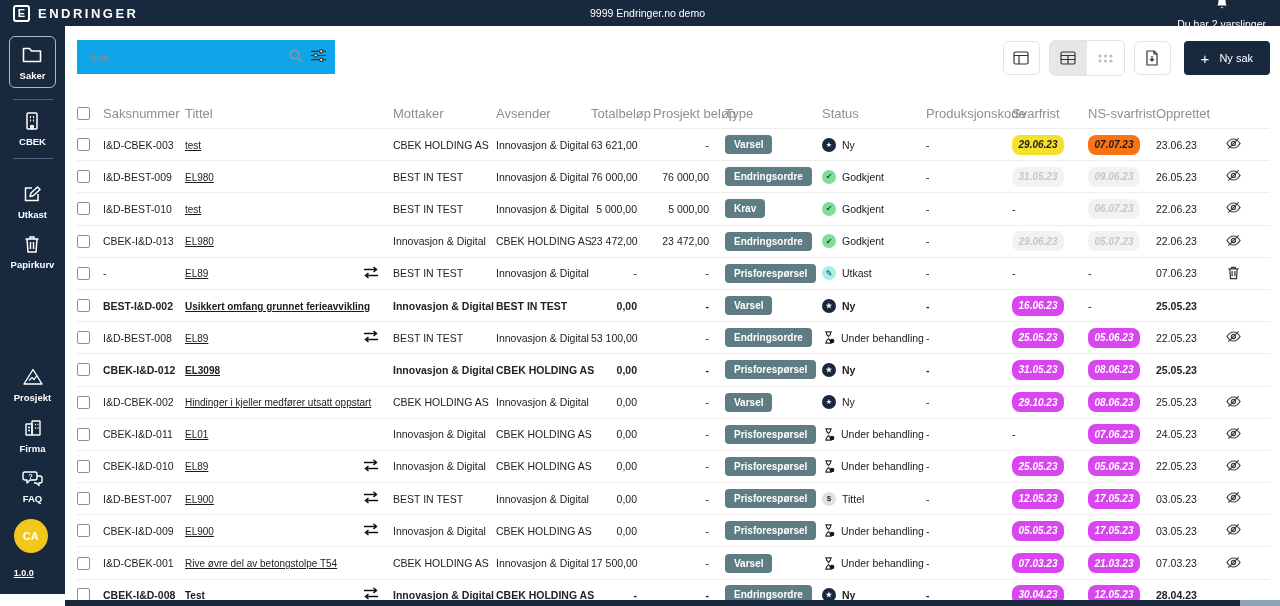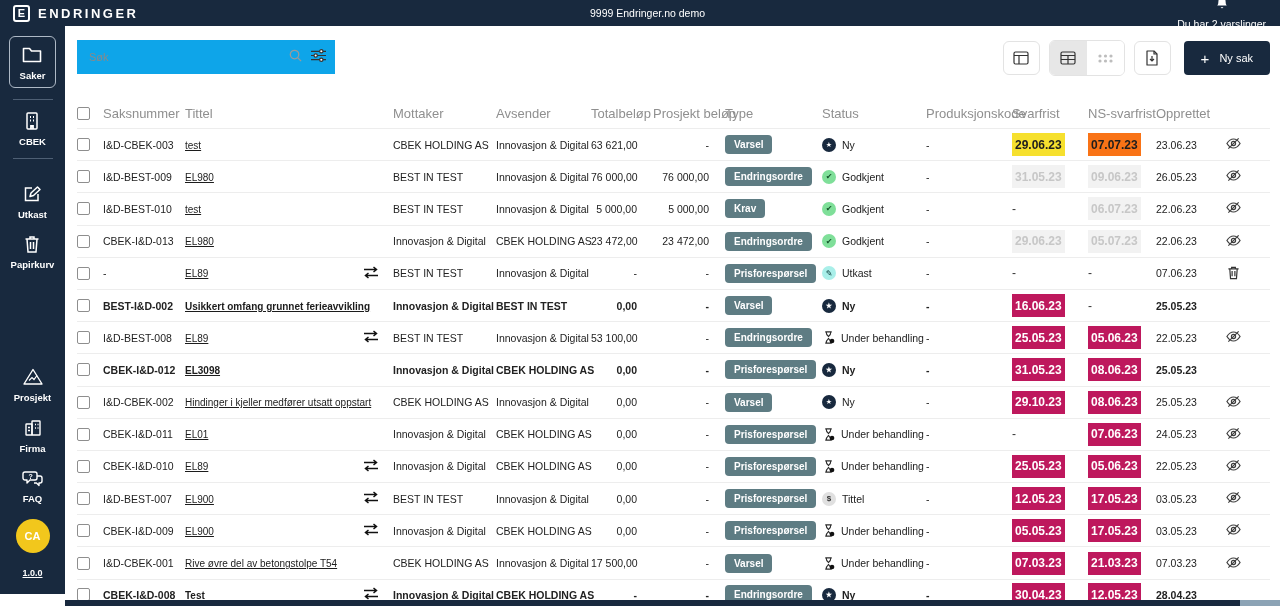--- a/index.html
+++ b/index.html
@@ -18,21 +18,21 @@
   .topbar-right { margin-left:auto; margin-right:14px; display:flex; align-items:center; gap:6px; font-size:10.5px;flex-direction:column; }
 
   
   .sidebar { position:absolute; left:0; top:26px; bottom:12px; width:65px; background:#18293E;
              display:flex; flex-direction:column; align-items:center; padding:8px 0 16px; color:#fff; z-index:4; }
   .side-item { display:flex; flex-direction:column; align-items:center; gap:3px;
                font-size:9.5px; font-weight:bold; cursor:pointer; }
   .side-item.sel { border:1px solid #AEB9C6; border-radius:6px; padding:8px 10px 6px; margin-top:2px; }
   .side-divider { width:40px; border-top:1px solid #4E5F74; margin:11px 0; }
   .side-gap { margin-top:14px; }
-  .side-bottom { margin-top:auto; display:flex; flex-direction:column; align-items:center; gap:15px; }
+  .side-bottom { margin-top:auto; display:flex; flex-direction:column; gap:15px; }
   .avatar { width:34px; height:34px; border-radius:50%; background:#F2C71C; color:#fff;
             display:flex; align-items:center; justify-content:center; font-size:11px; font-weight:bold; }
   .version { font-size:9px; text-decoration:underline; font-weight:bold; }
 
   
   .main { position:absolute; left:65px; top:26px; right:0; bottom:0; background:#fff; padding:14px 10px 0 12px; }
   .actionbar { display:flex; align-items:flex-start; }
   .searchwrap { position:relative; width:258px; height:34px; }
   .searchwrap input { width:100%; height:100%; background:#0ea5e9; border:none; outline:none;
                       padding:0 56px 0 12px; font-size:11px; color:#333;
@@ -59,22 +59,22 @@
   .thead { height:30px; color:#8F8F8F; font-size:13px; }
   .trow { height:32.2px; border-top:1px solid #EDEDED; font-size:10.5px; color:#222; }
   .trow:last-child { border-bottom:1px solid #EDEDED; }
   .cell { overflow:visible; white-space:nowrap; padding-right:6px; }
   .num { text-align:right; padding-right:16px; }
   .cb { width:13px; height:13px; border:1.5px solid #8E8E8E; border-radius:2px; background:#fff; cursor:pointer; }
   .tlink { text-decoration:underline; cursor:pointer; color:#1c1c1c; font-size:10px; }
   .type-badge { display:inline-block; background:#5E7C83; color:#fff; padding:4px 9px;
                 border-radius:4px; font-size:10px; font-weight:700; }
   .dbadge { display:inline-block; min-width:52px; text-align:center; padding:4.5px 3px;
-            border-radius:0; font-size:12px; font-weight:700; }
-  .b-red    { background:#be185d; color:#fff; }
+            border-radius:8px; font-size:10px; font-weight:700;font-style:italic; }
+  .b-red    { background:#d946ef; color:#fff; }
   .b-yellow { background:#F6E02E; color:#1d1d1d; }
   .b-gray   { background:#f97316; color:#1d1d1d; }
   .b-muted  { background:#F2F2F2; color:#C7C7C7; }
   .b-dash   { background:transparent; color:#333; font-weight:400; min-width:0; text-align:left; padding:0; }
   .status-cell { display:flex; align-items:center; gap:6px; }
   .st { width:14px; height:14px; border-radius:50%; display:inline-flex; align-items:center;
         justify-content:center; font-size:8px; flex:0 0 auto; }
   .st-ny        { background:#18293E; color:#fff; font-size:7px; }
   .st-godkjent  { background:#7FDF99; color:#14532a; }
   .st-utkast    { background:#A9EFE9; color:#0c3c3a; }

